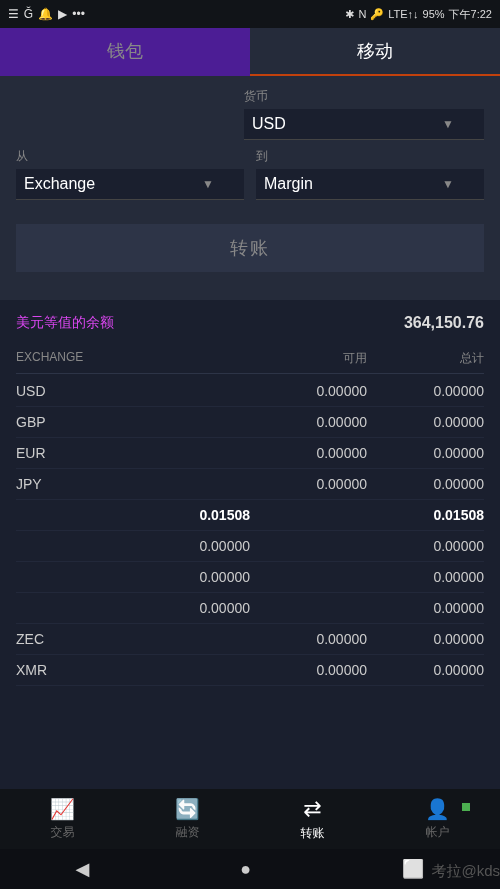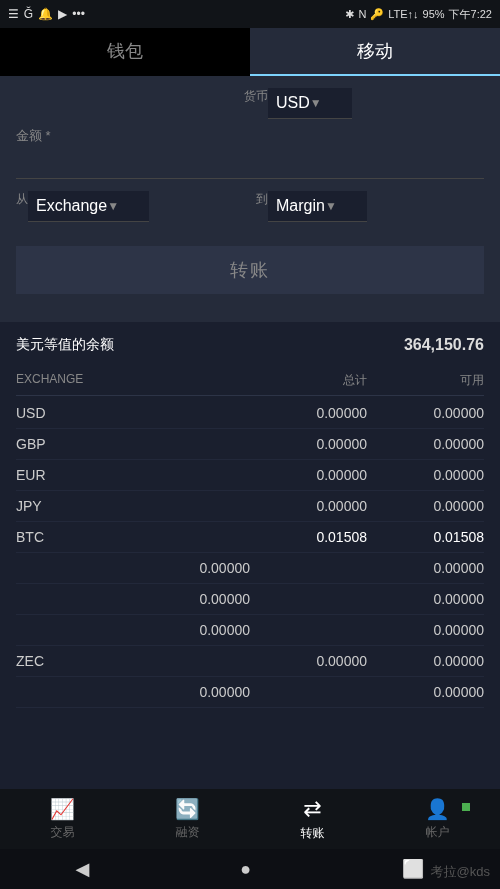--- a/index.html
+++ b/index.html
@@ -24,53 +24,53 @@
       font-size: 12px;
       color: #ddd;
     }
     .status-left { display: flex; align-items: center; gap: 5px; }
     .status-right { display: flex; align-items: center; gap: 4px; font-size: 11px; }
 
     
     .top-tabs {
       display: flex;
       height: 48px;
-      background: #000000;
+      background: #4c1d95;
     }
     .top-tab {
       flex: 1;
       display: flex;
       align-items: center;
       justify-content: center;
       font-size: 18px;
       color: #888;
       cursor: pointer;
       border-bottom: 2px solid transparent;
     }
     .top-tab.active {
       color: #fff;
       background: #252b3a;
-      border-bottom: 2px solid #7dd3fc;
+      border-bottom: 2px solid #c2410c;
     }
 
     
     .main-content {
       background: #252b3a;
       padding: 12px 16px;
     }
 
     
     .currency-row {
       display: flex;
       justify-content: flex-end;
       margin-bottom: 8px;
     }
     .field-group {
       display: flex;
-      flex-direction: row;
+      flex-direction: column;
       width: 240px;
     }
     .field-label {
       font-size: 12px;
       color: #888;
       margin-bottom: 4px;
     }
     .dropdown-field {
       background: #1a1f2e;
       border: none;
@@ -143,21 +143,21 @@
       padding: 14px 16px 8px;
     }
     .balance-row {
       display: flex;
       justify-content: space-between;
       align-items: center;
       margin-bottom: 12px;
     }
     .balance-label {
       font-size: 14px;
-      color: #ffffff;
+      color: #d946ef;
     }
     .balance-value {
       font-size: 16px;
       color: #ddd;
       font-weight: bold;
     }
 
     
     .assets-table {
       width: 100%;
@@ -198,21 +198,21 @@
       color: #ccc;
     }
     .col-available {
       flex: 1;
       text-align: right;
       font-size: 14px;
       color: #ccc;
     }
     .col-total.highlight, .col-available.highlight {
       color: #fff;
-      font-weight: normal;
+      font-weight: bold;
     }
 
     
     .bottom-nav {
       position: absolute;
       bottom: 40px;
       left: 0;
       right: 0;
       height: 60px;
       background: #111418;
@@ -249,23 +249,23 @@
       align-items: center;
       justify-content: space-around;
     }
     .sys-btn {
       color: #ccc;
       font-size: 18px;
       cursor: pointer;
     }
     .sys-watermark {
       position: absolute;
-      right: 10px;
+      right: 0;
       bottom: 8px;
-      font-size: 13px;
+      font-size: 15px;
       color: #555;
     }
 
     .scrollable-area {
       height: 310px;
       overflow-y: auto;
     }
   </style>
 </head>
 <body>
@@ -302,24 +302,20 @@
   <div class="currency-row">
     <div class="field-group">
       <div class="field-label">货币</div>
       <div class="dropdown-field">
         <span>USD</span>
         <span class="dropdown-arrow">▼</span>
       </div>
     </div>
   </div>
 
-  <div class="amount-row">
-    <div class="amount-label">金额 *</div>
-    <input class="amount-input" type="text" value="" style="">
-  </div>
 
   <div class="from-to-row">
     <div class="field-group">
       <div class="field-label">从</div>
       <div class="dropdown-field">
         <span>Exchange</span>
         <span class="dropdown-arrow">▼</span>
       </div>
     </div>
     <div class="field-group">
@@ -338,22 +334,22 @@
 
 <div class="balance-section">
   <div class="balance-row">
     <span class="balance-label">美元等值的余额</span>
     <span class="balance-value">364,150.76</span>
   </div>
 
   <div class="assets-table">
     <div class="table-header">
       <div class="table-header-left">EXCHANGE</div>
+      <div class="table-header-right">可用</div>
       <div class="table-header-right">总计</div>
-      <div class="table-header-right">可用</div>
     </div>
 
     <div class="scrollable-area" id="table-body">
 
     <div class="table-row">
       <span class="col-name">USD</span>
       <span class="col-total ">0.00000</span>
       <span class="col-available ">0.00000</span>
     </div>
         <div class="table-row">
@@ -365,21 +361,20 @@
       <span class="col-name">EUR</span>
       <span class="col-total ">0.00000</span>
       <span class="col-available ">0.00000</span>
     </div>
         <div class="table-row">
       <span class="col-name">JPY</span>
       <span class="col-total ">0.00000</span>
       <span class="col-available ">0.00000</span>
     </div>
         <div class="table-row">
-      <span class="col-name">BTC</span>
       <span class="col-total highlight">0.01508</span>
       <span class="col-available highlight">0.01508</span>
     </div>
         <div class="table-row">
       <span class="col-total ">0.00000</span>
       <span class="col-available ">0.00000</span>
     </div>
         <div class="table-row">
       <span class="col-total ">0.00000</span>
       <span class="col-available ">0.00000</span>
@@ -387,20 +382,21 @@
         <div class="table-row">
       <span class="col-total ">0.00000</span>
       <span class="col-available ">0.00000</span>
     </div>
         <div class="table-row">
       <span class="col-name">ZEC</span>
       <span class="col-total ">0.00000</span>
       <span class="col-available ">0.00000</span>
     </div>
         <div class="table-row">
+      <span class="col-name">XMR</span>
       <span class="col-total ">0.00000</span>
       <span class="col-available ">0.00000</span>
     </div>
       </div>
   </div>
 </div>
 
 <div class="bottom-nav">
   <div class="nav-item">
     <span class="nav-icon">📈</span>

